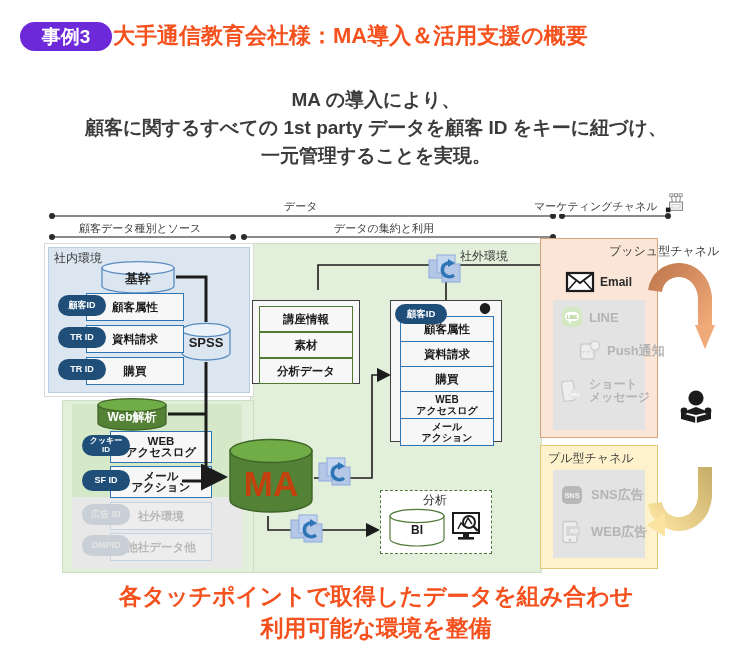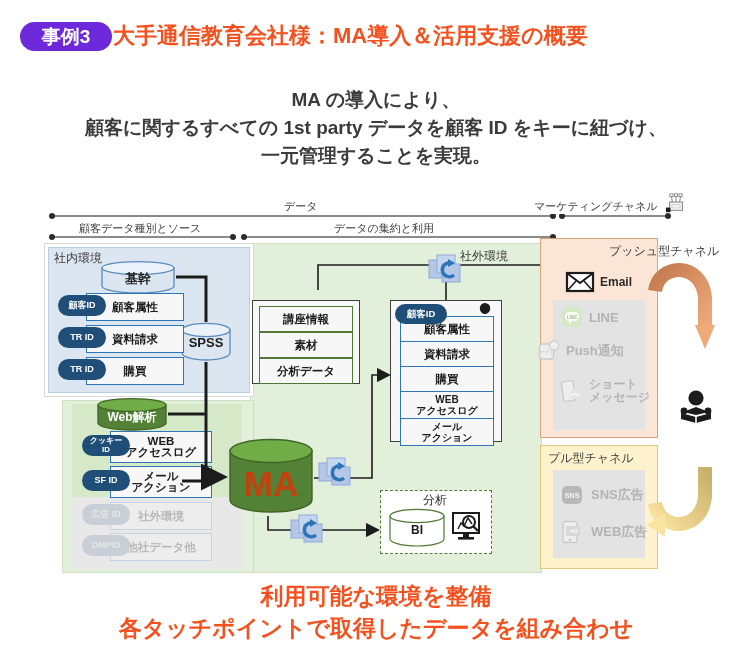--- a/index.html
+++ b/index.html
@@ -407,21 +407,21 @@
       <svg width="22" height="22" viewBox="0 0 22 22">
         <rect x="1" y="1" width="20" height="20" rx="5" fill="#d4e8c4"></rect>
         <rect x="4" y="6" width="14" height="9" rx="4.5" fill="#fff"></rect>
         <text x="11" y="12.6" font-size="4.6" fill="#9ec47a" text-anchor="middle" font-family="'Liberation Sans',sans-serif" font-weight="bold">LINE</text>
         <path d="M8 14 L8 18 L11.5 14.5 Z" fill="#fff"></path>
       </svg>
     </span>
     <span class="txt" style="font-size:13px;">LINE</span>
   </div>
 
-  <div class="chan-row dim" style="left:538px; top:340px;">
+  <div class="chan-row dim" style="left:579px; top:340px;">
     <span style="display:inline-block; width:22px; height:22px;">
       <svg width="22" height="22" viewBox="0 0 22 22">
         <rect x="1.5" y="4" width="14" height="15" rx="3" fill="#eeeeee" stroke="#cbcbcb" stroke-width="1.4"></rect>
         <text x="8.5" y="14" font-size="4.4" fill="#bdbdbd" text-anchor="middle" font-family="'Liberation Sans',sans-serif">アプリ</text>
         <circle cx="16" cy="5.5" r="4.6" fill="#eeeeee" stroke="#cbcbcb" stroke-width="1.2"></circle>
       </svg>
     </span>
     <span class="txt" style="font-size:13px;">Push通知</span>
   </div>
 
@@ -488,17 +488,17 @@
       <circle cx="20" cy="10" r="7.6" fill="#1c1c1c"></circle>
       <circle cx="8" cy="23" r="3.4" fill="#1c1c1c"></circle>
       <circle cx="32" cy="23" r="3.4" fill="#1c1c1c"></circle>
       <path d="M20 19 L7 24 L20 27 L33 24 Z" fill="#1c1c1c"></path>
       <path d="M5 25 L20 29 L35 25 L35 31 L20 35 L5 31 Z" fill="#1c1c1c"></path>
       <path d="M20 28 L20 35" stroke="#ffffff" stroke-width="1.6"></path>
     </svg>
   </div>
 
   <div class="foot">
+    <div>各タッチポイントで取得したデータを組み合わせ</div>
     <div>利用可能な環境を整備</div>
-    <div>各タッチポイントで取得したデータを組み合わせ</div>
   </div>
 
 </div>
 
 </body></html>

